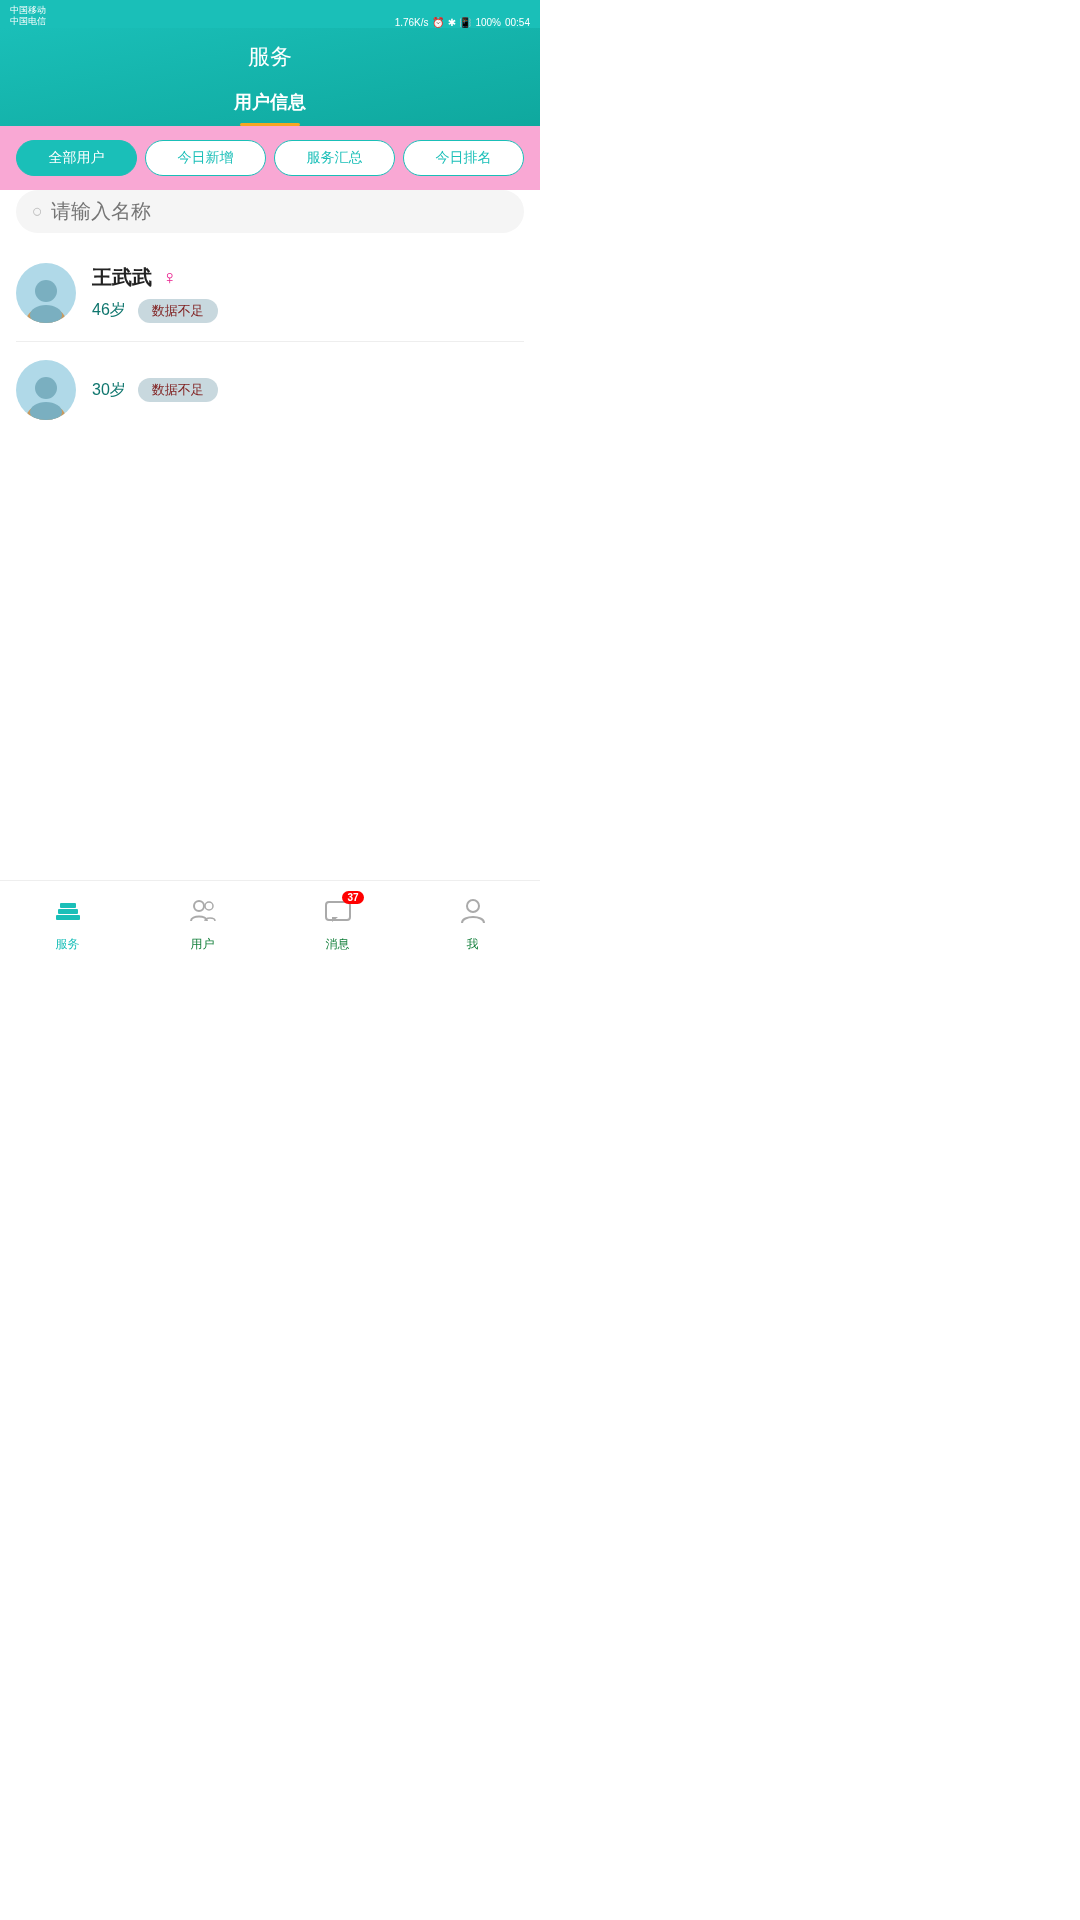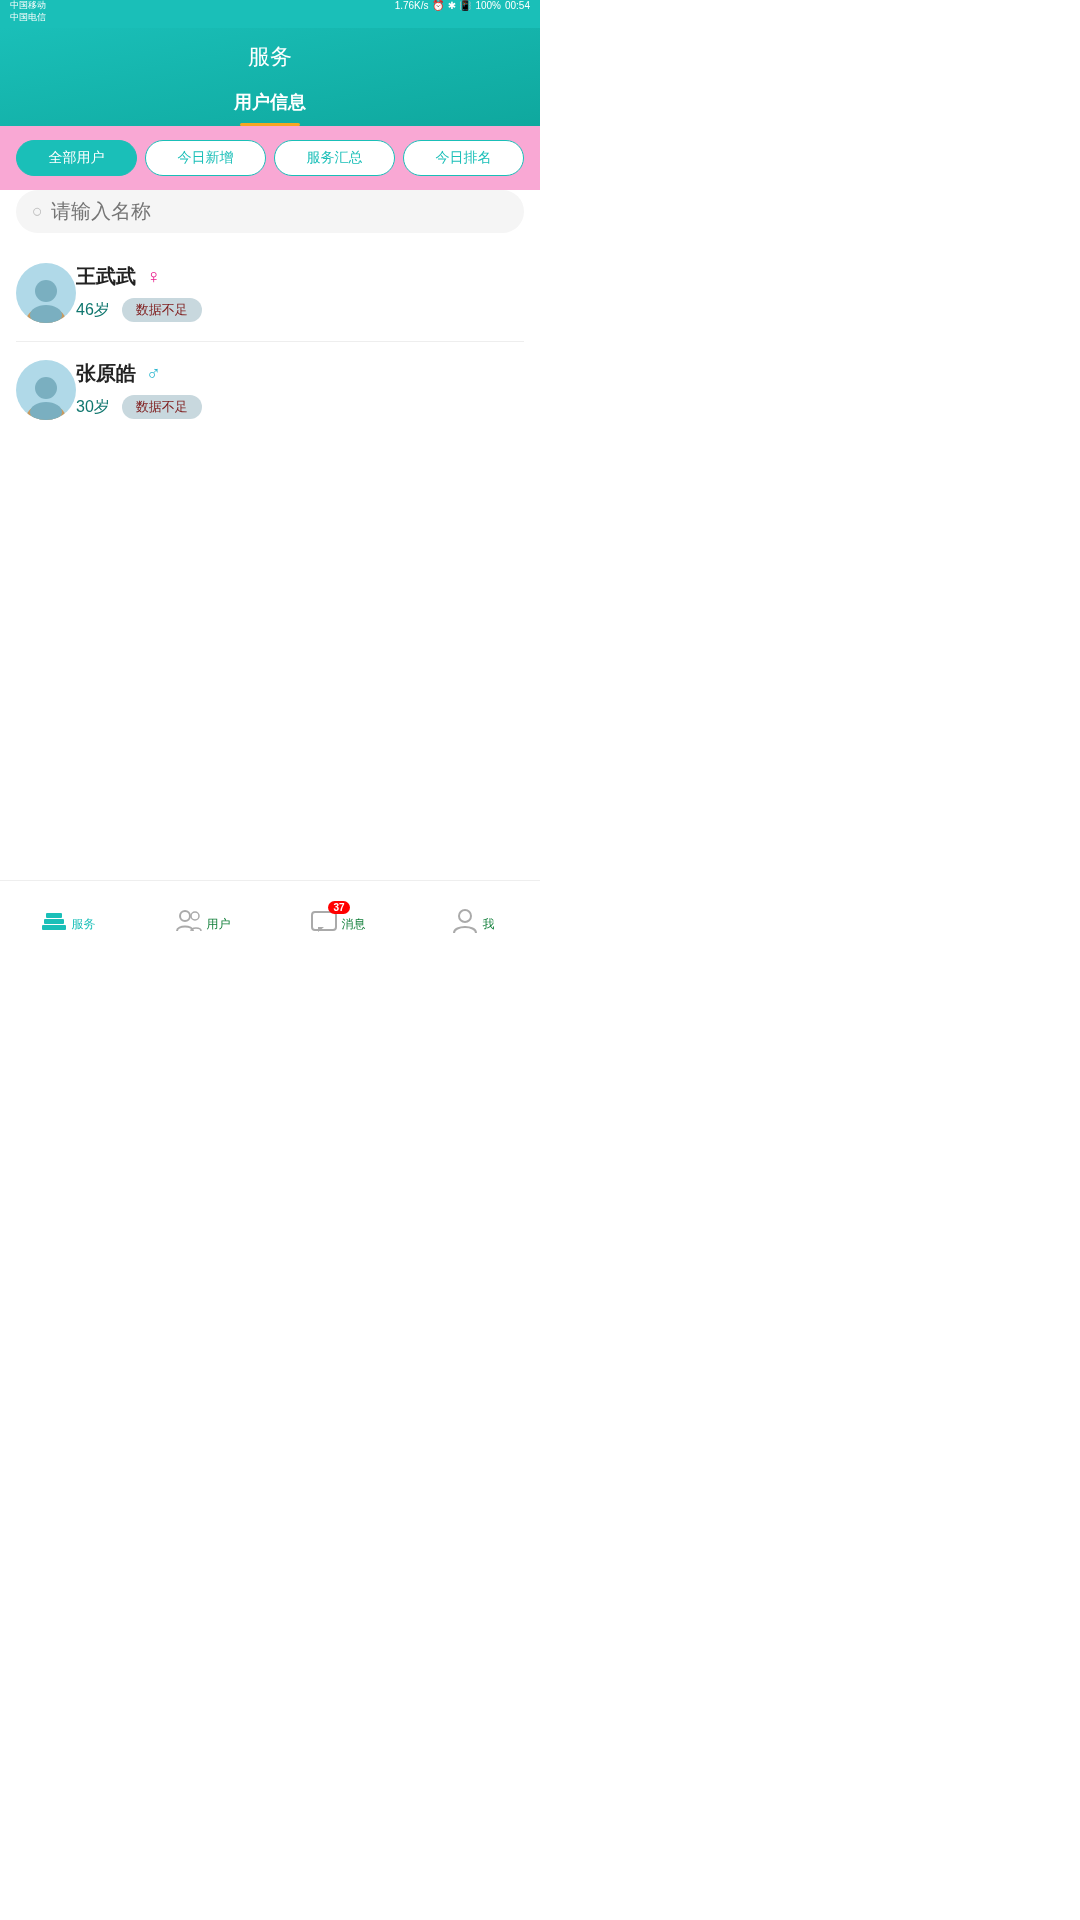--- a/index.html
+++ b/index.html
@@ -11,21 +11,21 @@
       background: #fff;
       overflow: hidden;
       position: relative;
     }
 
     
     .status-bar {
       background: #1abfb8;
       height: 28px;
       display: flex;
-      align-items: flex-start;
+      align-items: flex-end;
       justify-content: space-between;
       padding: 0 10px;
       font-size: 10px;
       color: #fff;
     }
     .status-left { display: flex; flex-direction: column; font-size: 9px; line-height: 1.3; }
     .status-right { display: flex; align-items: center; gap: 4px; font-size: 10px; }
 
     
     .header {
@@ -112,23 +112,24 @@
       outline: none;
       flex: 1;
     }
 
     
     .user-list {
       padding: 0 16px;
     }
     .user-item {
       display: flex;
-      align-items: flex-start;
+      align-items: center;
       padding: 18px 0;
       border-bottom: 1px solid #eee;
+      gap: 16px;
       cursor: pointer;
     }
     .user-item:last-child { border-bottom: none; }
 
     .avatar {
       width: 60px;
       height: 60px;
       border-radius: 50%;
       background: #b0d9e8;
       display: flex;
@@ -182,21 +183,21 @@
       right: 0;
       height: 80px;
       background: #fff;
       border-top: 1px solid #eee;
       display: flex;
       align-items: center;
     }
     .nav-item {
       flex: 1;
       display: flex;
-      flex-direction: row;
+      flex-direction: column;
       align-items: center;
       justify-content: center;
       gap: 4px;
       cursor: pointer;
       padding-top: 8px;
     }
     .nav-icon { font-size: 26px; color: #aaa; }
     .nav-icon.active { color: #1abfb8; }
     .nav-label { font-size: 12px; color: #15803d; }
     .nav-label.active { color: #1abfb8; }
@@ -272,24 +273,20 @@
 
   <div class="user-item">
     <div class="avatar">
       <svg viewBox="0 0 50 50" xmlns="http://www.w3.org/2000/svg">
         <circle cx="25" cy="18" r="11" fill="#7aafc0"></circle>
         <ellipse cx="25" cy="48" rx="20" ry="14" fill="#c89a60"></ellipse>
         <ellipse cx="25" cy="42" rx="16" ry="10" fill="#7aafc0"></ellipse>
       </svg>
     </div>
     <div class="user-info">
-      <div class="user-name-row">
-        <span class="user-name">张原皓</span>
-        <span class="gender-icon gender-male">♂</span>
-      </div>
       <div class="user-meta">
         <span class="user-age">30岁</span>
         <span class="status-badge">数据不足</span>
       </div>
     </div>
   </div>
 
 </div>
 
 <div class="bottom-nav">

